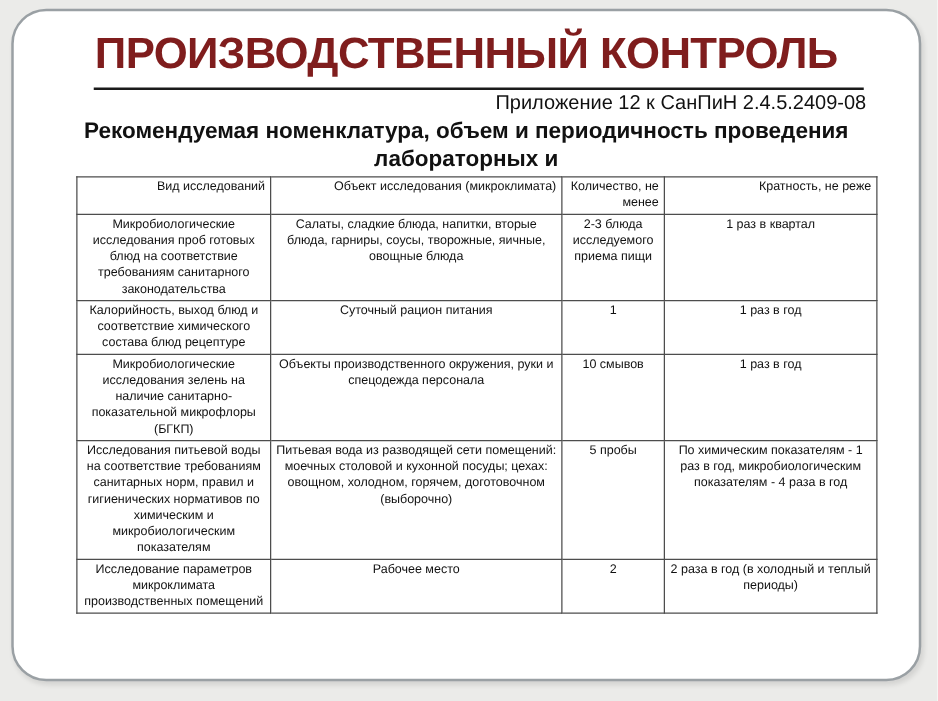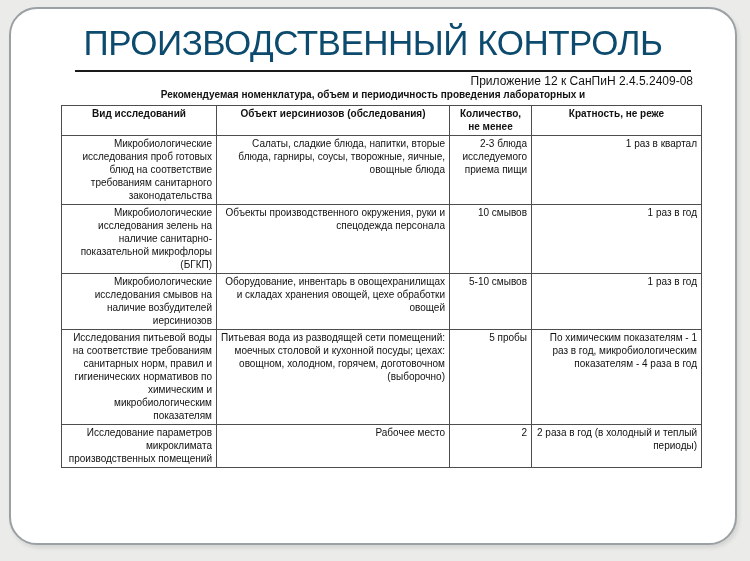--- a/index.html
+++ b/index.html
@@ -17,64 +17,64 @@
     width:728px; height:538px;
     background:#ffffff;
     border:2px solid #9aa0a4;
     border-radius:28px;
     box-shadow:2px 3px 4px rgba(0,0,0,0.10);
     box-sizing:border-box;
   }
   .title{
     margin-top:14px;
     text-align:center;
-    color:#0c4a6e;
+    color:#7f1d1d;
     font-size:35px;
-    font-weight:400;
+    font-weight:700;
     letter-spacing:-0.5px;
     white-space:nowrap;
   }
   .rule{
     border:none;
     border-top:2px solid #1a1a1a;
     margin:7px 44px 2px 64px;
   }
   .appendix{
     text-align:right;
     margin-right:42px;
-    font-size:12px;
+    font-size:16px;
     margin-top:1px;
   }
   .subtitle{
     text-align:center;
     font-weight:bold;
-    font-size:10px;
+    font-size:18px;
     line-height:1.25;
     margin-top:1px;
   }
   table{
     margin-left:50px;
     margin-top:3px;
     width:640px;
     border-collapse:collapse;
     table-layout:fixed;
     font-size:10px;
     line-height:1.3;
   }
   th,td{
     border:1px solid #4d4d4d;
     padding:1px 4px 2px 4px;
     vertical-align:top;
     overflow:hidden;
   }
   th{
-    text-align:center;
-    font-weight:bold;
+    text-align:right;
+    font-weight:normal;
   }
-  td{ text-align:right; }
+  td{ text-align:center; }
 </style>
 </head>
 <body>
 
 <div class="slide">
   <div class="title">ПРОИЗВОДСТВЕННЫЙ КОНТРОЛЬ</div>
   <hr class="rule">
   <div class="appendix">Приложение 12 к СанПиН 2.4.5.2409-08</div>
   <div class="subtitle">
     <div>Рекомендуемая номенклатура, объем и периодичность проведения  лабораторных и</div>
@@ -83,42 +83,42 @@
   <table>
     <colgroup>
       <col style="width:155px">
       <col style="width:233px">
       <col style="width:82px">
       <col style="width:170px">
     </colgroup>
     <thead>
       <tr>
         <th>Вид исследований</th>
-        <th>Объект иерсиниозов (обследования)</th>
+        <th>Объект исследования (микроклимата)</th>
         <th>Количество, не менее</th>
         <th>Кратность, не реже</th>
       </tr>
     </thead>
     <tbody>
       <tr>
         <td>Микробиологические исследования проб готовых блюд на соответствие требованиям санитарного законодательства</td>
         <td>Салаты, сладкие блюда, напитки, вторые блюда, гарниры, соусы, творожные, яичные, овощные блюда</td>
         <td>2-3 блюда исследуемого приема пищи</td>
         <td>1 раз в квартал</td>
       </tr>
       <tr>
+        <td>Калорийность, выход блюд и соответствие химического состава блюд рецептуре</td>
+        <td>Суточный рацион питания</td>
+        <td>1</td>
+        <td>1 раз в год</td>
+      </tr>
+      <tr>
         <td>Микробиологические исследования зелень на наличие санитарно-показательной микрофлоры (БГКП)</td>
         <td>Объекты производственного окружения, руки и спецодежда персонала</td>
         <td>10 смывов</td>
-        <td>1 раз в год</td>
-      </tr>
-      <tr>
-        <td>Микробиологические исследования смывов на наличие возбудителей иерсиниозов</td>
-        <td>Оборудование, инвентарь в овощехранилищах и складах хранения овощей, цехе обработки овощей</td>
-        <td>5-10 смывов</td>
         <td>1 раз в год</td>
       </tr>
       <tr>
         <td>Исследования питьевой воды на соответствие требованиям санитарных норм, правил и гигиенических нормативов по химическим и микробиологическим показателям</td>
         <td>Питьевая вода из разводящей сети помещений: моечных столовой и кухонной посуды; цехах: овощном, холодном, горячем, доготовочном (выборочно)</td>
         <td>5 пробы</td>
         <td>По химическим показателям - 1 раз в год, микробиологическим показателям - 4 раза в год</td>
       </tr>
       <tr>
         <td>Исследование параметров микроклимата производственных помещений</td>

